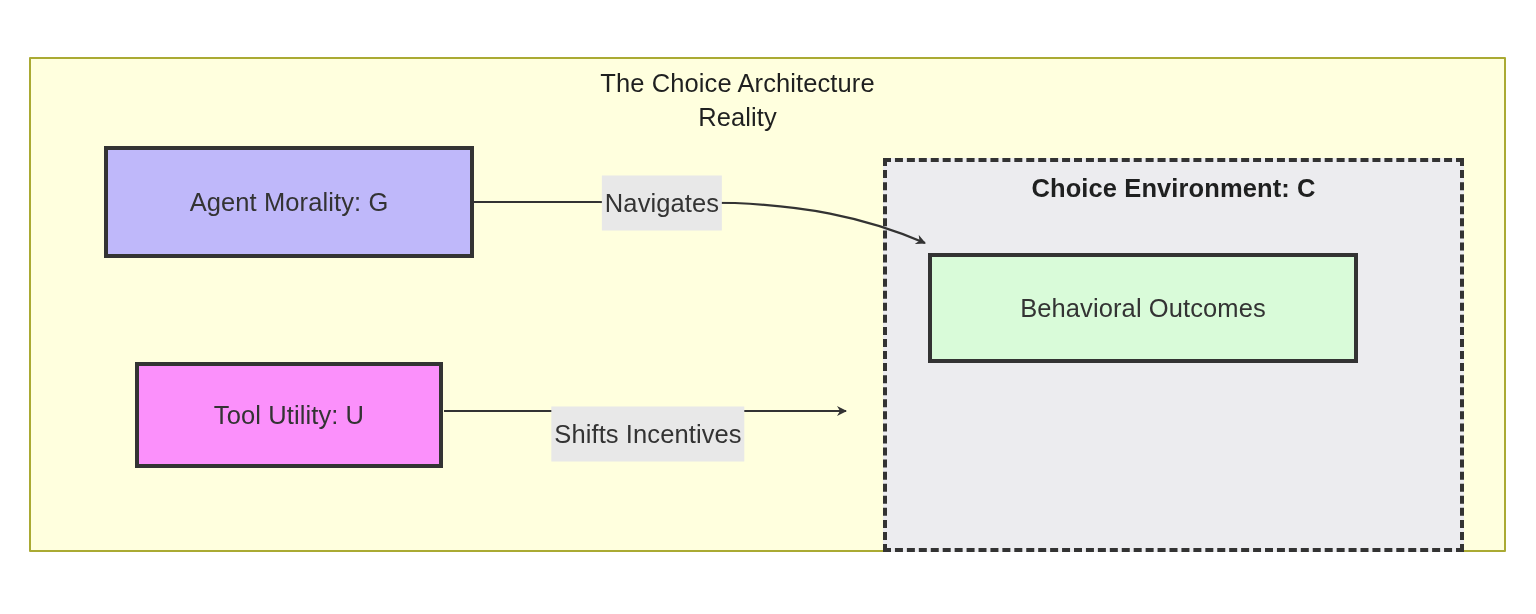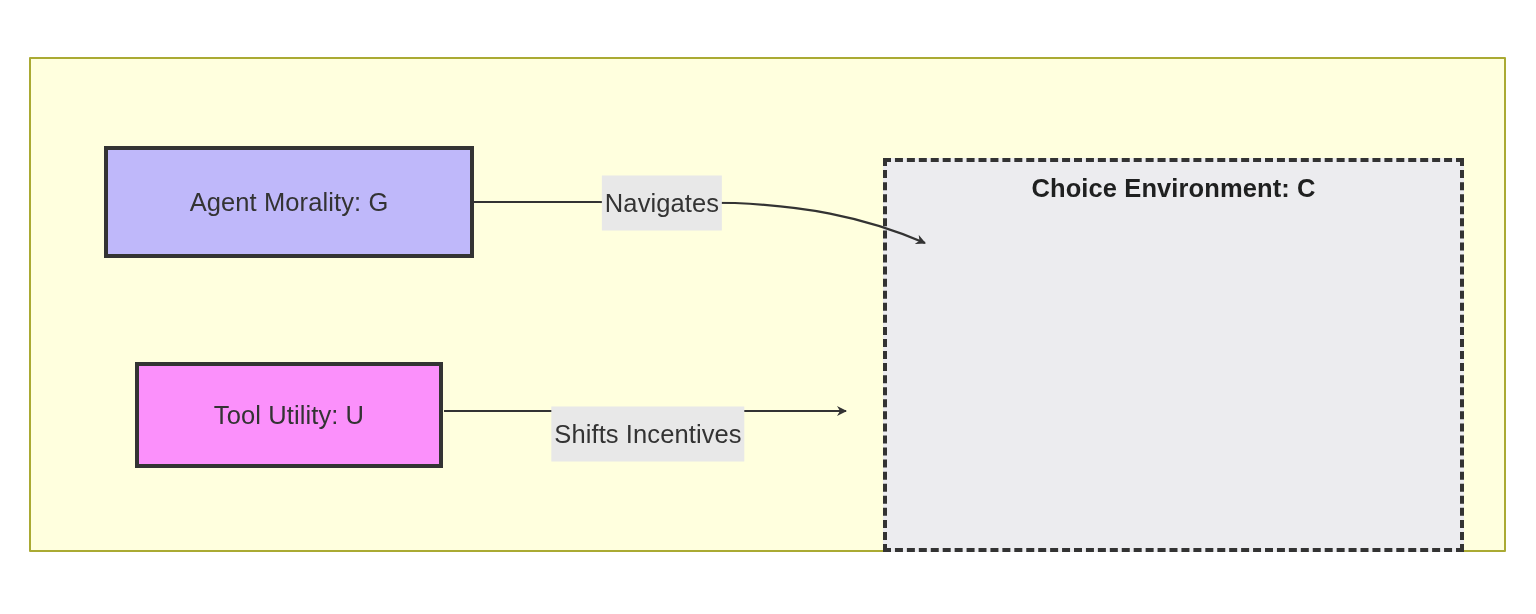--- a/index.html
+++ b/index.html
@@ -130,34 +130,41 @@
   }
   .lbl-navigates { left: 662px; top: 203px; }
   .lbl-shifts   { left: 648px; top: 411px; margin-top: 23px; }
 </style>
 </head>
 <body>
 
 <div id="canvas">
 
   <div class="outer-cluster">
+    <div class="outer-title">
+      <span class="l1">The Choice Architecture</span>
+      <span class="l2">Reality</span>
+    </div>
 
     <div class="inner-cluster">
       <div class="inner-title">Choice Environment: C</div>
     </div>
   </div>
 
   <div class="node node-morality">
     <span>Agent Morality: G</span>
   </div>
 
   <div class="node node-utility">
     <span>Tool Utility: U</span>
   </div>
 
+  <div class="node node-outcomes">
+    <span>Behavioral Outcomes</span>
+  </div>
 
   <svg class="edges" viewBox="0 0 1536 614">
     <defs>
       <marker id="arrow-open" markerWidth="12" markerHeight="12" refX="9" refY="5" orient="auto" markerUnits="userSpaceOnUse">
         <path d="M0,0 L10,5 L0,10 L3,5 Z" fill="#333333"></path>
       </marker>
       <marker id="arrow-filled" markerWidth="12" markerHeight="12" refX="9" refY="5" orient="auto" markerUnits="userSpaceOnUse">
         <path d="M0,0 L10,5 L0,10 L3,5 Z" fill="#333333"></path>
       </marker>
     </defs>

